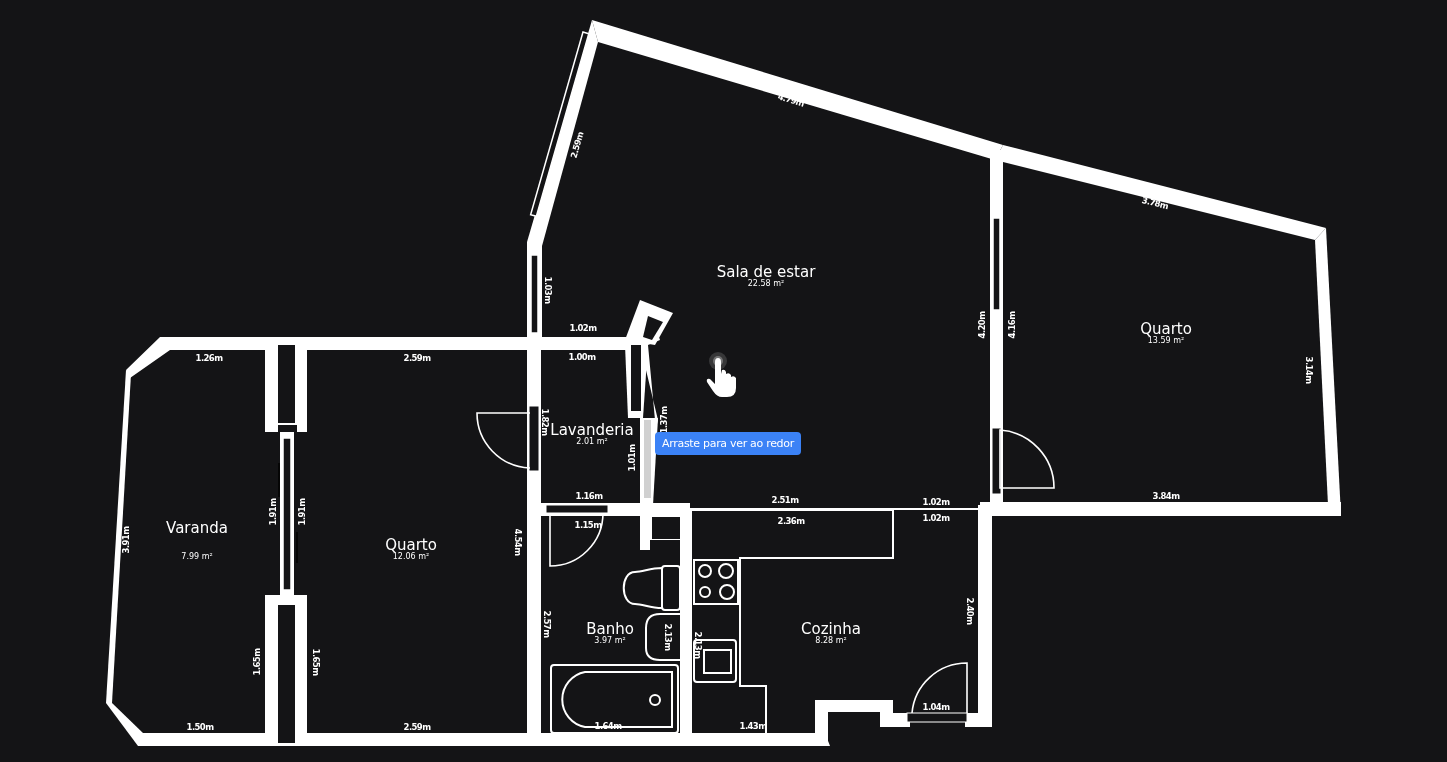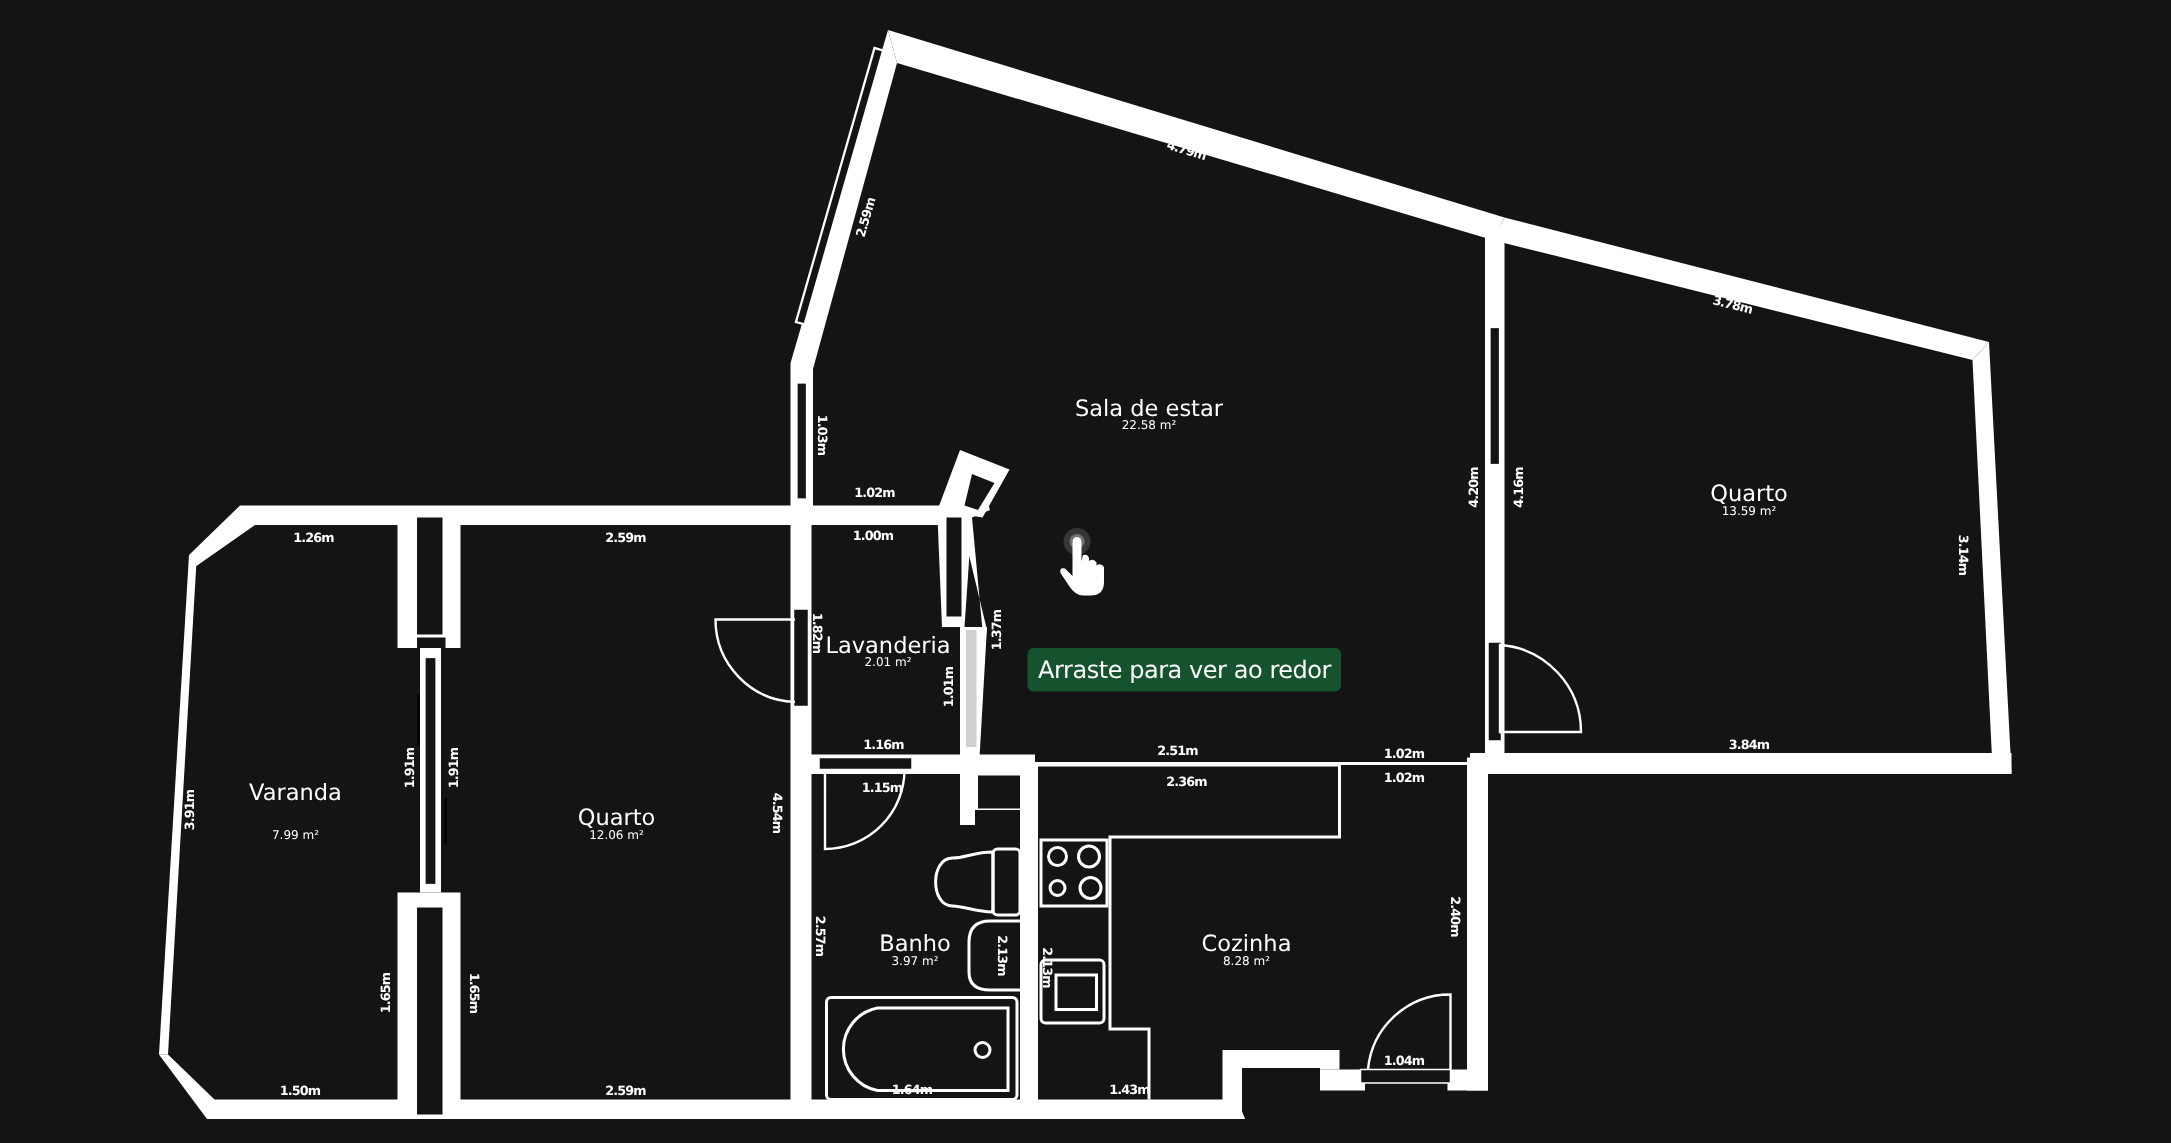--- a/index.html
+++ b/index.html
@@ -6,21 +6,21 @@
   body { width:1447px; height:762px; overflow:hidden; position:relative; font-family:"Liberation Sans", sans-serif; }
   #plan { position:absolute; left:0; top:0; }
   .wall { fill:#ffffff; stroke:none; }
   .wall-line { stroke:#ffffff; fill:none; }
   .room-name { fill:#ffffff; font-family:"DejaVu Sans", sans-serif; font-size:15px; text-anchor:middle; }
   .room-area { fill:#ffffff; font-family:"DejaVu Sans", sans-serif; font-size:8px; text-anchor:middle; }
   .dim { fill:#ffffff; font-family:"DejaVu Sans", sans-serif; font-size:8.5px; font-weight:bold; text-anchor:middle; letter-spacing:-0.6px; }
   .fixture { fill:none; stroke:#ffffff; stroke-width:2; }
   .door-arc { fill:none; stroke:#ffffff; stroke-width:1.6; }
   .win-frame { fill:#141416; stroke:#ffffff; stroke-width:1.5; }
-  .tooltip { position:absolute; left:655px; top:432px; background:#14532d; color:#ffffff; font-family:"DejaVu Sans", sans-serif; font-size:16px; padding:5px 7px; border-radius:4px; white-space:nowrap; letter-spacing:-0.3px;margin-left:30px; }
+  .tooltip { position:absolute; left:655px; top:432px; background:#3b82f6; color:#ffffff; font-family:"DejaVu Sans", sans-serif; font-size:11px; padding:5px 7px; border-radius:4px; white-space:nowrap; letter-spacing:-0.3px; }
   .hand { position:absolute; left:702px; top:350px; width:42px; height:50px; }
 </style>
 </head>
 <body>
 
 <svg id="plan" width="1447" height="762" viewBox="0 0 1447 762">
 
   <polygon class="wall" points="592,20 1003,145 995,160 598,42"></polygon>
   <polygon class="wall" points="1003,145 1326,228 1315,240 995,160"></polygon>
 

